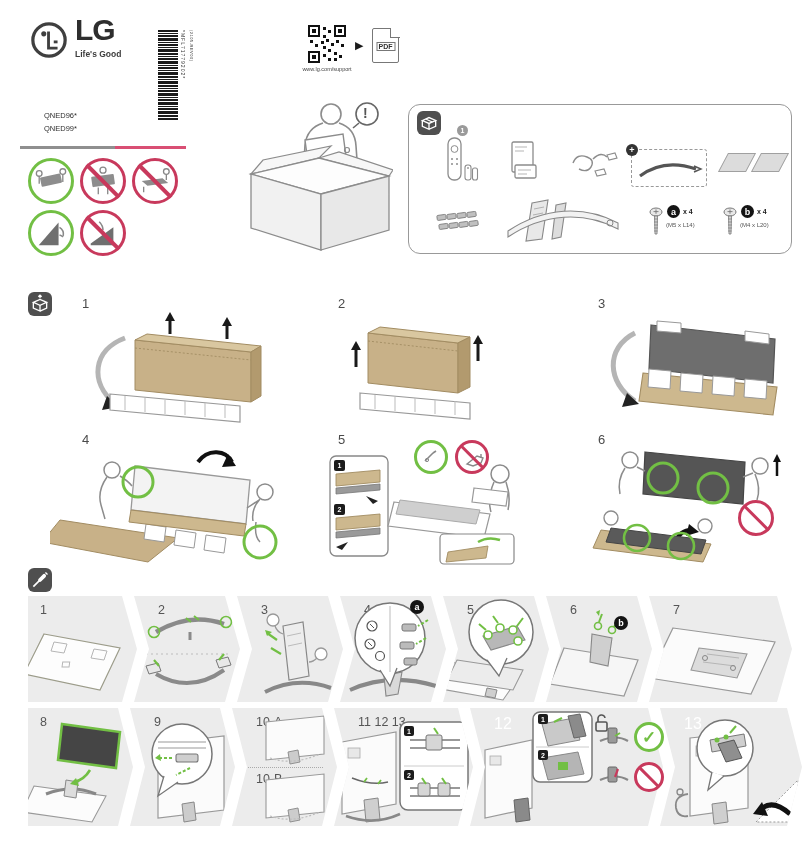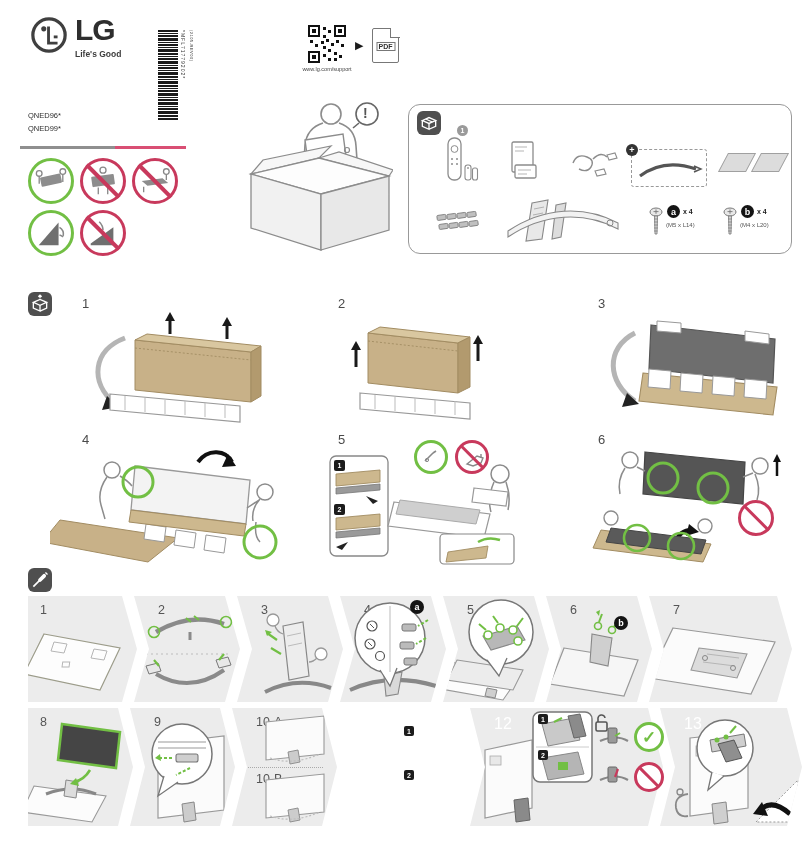--- a/index.html
+++ b/index.html
@@ -57,21 +57,21 @@
   .num-white{color:#fff !important;font-weight:normal;font-size:16px !important;}
   .dotline{position:absolute;border-top:1.5px dotted #aaa;}
   .half-label{position:absolute;font-size:12.5px;color:#555;}
   .ill{position:absolute;}
 </style>
 </head>
 <body>
 
 <div class="page">
 
-  <div class="abs" style="left:30px;top:16px;display:flex;align-items:flex-start;gap:7px">
+  <div class="abs" style="left:30px;top:16px;display:flex;align-items:flex-end;gap:7px">
     <svg width="38" height="38" viewBox="0 0 40 40">
       <circle cx="20" cy="20" r="17" fill="none" stroke="#3f3f3f" stroke-width="3.4"></circle>
       <circle cx="14.5" cy="13.5" r="2.7" fill="#3f3f3f"></circle>
       <path d="M19.5 11 V28.5 H29" fill="none" stroke="#3f3f3f" stroke-width="3"></path>
       <path d="M29 22 h-4" fill="none" stroke="#3f3f3f" stroke-width="3"></path>
     </svg>
     <div>
       <div class="lg-word">LG</div>
       <div class="tagline">Life's Good</div>
     </div>
@@ -148,21 +148,21 @@
           <rect x="27" y="34" width="3" height="3"></rect>
       </g>
     </svg>
     <div class="qr-caption">www.lg.com/support</div>
   </div>
   <span class="abs arrow-glyph" style="left:355px;top:40px">▶</span>
   <div class="pdf-doc" style="left:372px;top:28px">
     <span class="pdf-label">PDF</span>
   </div>
 
-  <div class="abs models" style="left:28px;top:110px">
+  <div class="abs models" style="left:44px;top:110px">
     <div>QNED96*</div>
     <div>QNED99*</div>
   </div>
   <div class="abs" style="left:20px;top:146px;width:166px;height:2.5px;background:linear-gradient(to right,#8f8f8f 0 57%,var(--pink) 57% 100%)"></div>
 
   <div class="abs" style="left:24px;top:156px;width:170px;height:102px">
     <div class="wc g" style="left:4px;top:2px">
       <svg width="34" height="34" viewBox="0 0 36 36">
         <rect x="7" y="12" width="22" height="10" rx="1" fill="#8d8d8d" transform="rotate(-12 18 17)"></rect>
         <circle cx="5.5" cy="10" r="3" fill="none" stroke="#888" stroke-width="1.4"></circle>
@@ -588,20 +588,40 @@
     <svg class="ill" style="left:0;top:0" width="105" height="118" viewBox="0 0 105 118">
       <path d="M34 14 L92 8 L92 46 L34 52 Z" fill="#fbfbfb" stroke="#999" stroke-width="1.1"></path>
       <path d="M56 44 L66 42 L68 54 L58 56 Z" fill="#ccc" stroke="#888" stroke-width="0.9"></path>
       <path d="M38 50 Q60 58 88 46" fill="none" stroke="#bbb" stroke-width="1.2" stroke-dasharray="2 2"></path>
       <path d="M34 72 L92 66 L92 104 L34 110 Z" fill="#fbfbfb" stroke="#999" stroke-width="1.1"></path>
       <path d="M56 102 L66 100 L68 112 L58 114 Z" fill="#ccc" stroke="#888" stroke-width="0.9"></path>
       <path d="M38 108 Q60 116 88 104" fill="none" stroke="#bbb" stroke-width="1.2" stroke-dasharray="2 2"></path>
     </svg>
   </div>
 
+  <div class="chev chev-notch" style="left:334px;top:708px;width:139px;height:118px">
+    <span class="num">11 12 13</span>
+    <svg class="ill" style="left:0;top:0" width="139" height="118" viewBox="0 0 139 118">
+      <path d="M8 34 L62 24 L62 96 L8 106 Z" fill="#fbfbfb" stroke="#999" stroke-width="1.2"></path>
+      <rect x="14" y="40" width="12" height="10" fill="#e8e8e8" stroke="#aaa" stroke-width="0.8"></rect>
+      <path d="M30 92 L44 90 L46 112 L32 114 Z" fill="#cfcfcf" stroke="#888" stroke-width="1"></path>
+      <path d="M12 108 Q40 118 66 106" fill="none" stroke="#888" stroke-width="2.5"></path>
+      <path d="M18 70 q20 8 36 4" fill="none" stroke="#666" stroke-width="1.5"></path>
+      <path d="M30 74 l3 -4 M44 76 l3 -4" stroke="var(--green)" stroke-width="1.8"></path>
+      <rect x="66" y="14" width="68" height="88" rx="8" fill="#fff" stroke="#777" stroke-width="1.5"></rect>
+      <path d="M70 58 H130" stroke="#ccc" stroke-width="1"></path>
+      <path d="M76 32 H126 M76 40 H126" stroke="#999" stroke-width="2"></path>
+      <rect x="92" y="27" width="16" height="15" rx="2" fill="#d6d6d6" stroke="#777" stroke-width="1"></rect>
+      <path d="M100 20 l4 6" stroke="var(--green)" stroke-width="2"></path>
+      <path d="M76 80 H126 M76 88 H126" stroke="#999" stroke-width="2"></path>
+      <rect x="84" y="75" width="12" height="13" rx="2" fill="#d6d6d6" stroke="#777" stroke-width="1"></rect>
+      <rect x="104" y="75" width="12" height="13" rx="2" fill="#d6d6d6" stroke="#777" stroke-width="1"></rect>
+      <path d="M88 70 l4 6 M108 70 l4 6" stroke="var(--green)" stroke-width="2"></path>
+    </svg>
+  </div>
   <div class="badge-sq" style="left:404px;top:726px;width:10px;height:10px;font-size:7px">1</div>
   <div class="badge-sq" style="left:404px;top:770px;width:10px;height:10px;font-size:7px">2</div>
 
   <div class="chev chev-notch" style="left:470px;top:708px;width:193px;height:118px">
     <span class="num num-white">12</span>
     <svg class="ill" style="left:0;top:0" width="193" height="118" viewBox="0 0 193 118">
       <path d="M15 42 L62 32 L62 100 L15 110 Z" fill="#fbfbfb" stroke="#999" stroke-width="1.2"></path>
       <rect x="20" y="48" width="11" height="9" fill="#e8e8e8" stroke="#aaa" stroke-width="0.8"></rect>
       <path d="M44 92 L58 90 L60 112 L46 114 Z" fill="#8a8a8a" stroke="#666" stroke-width="1"></path>
       <rect x="63" y="4" width="59" height="70" rx="7" fill="#fff" stroke="#777" stroke-width="1.5"></rect>

